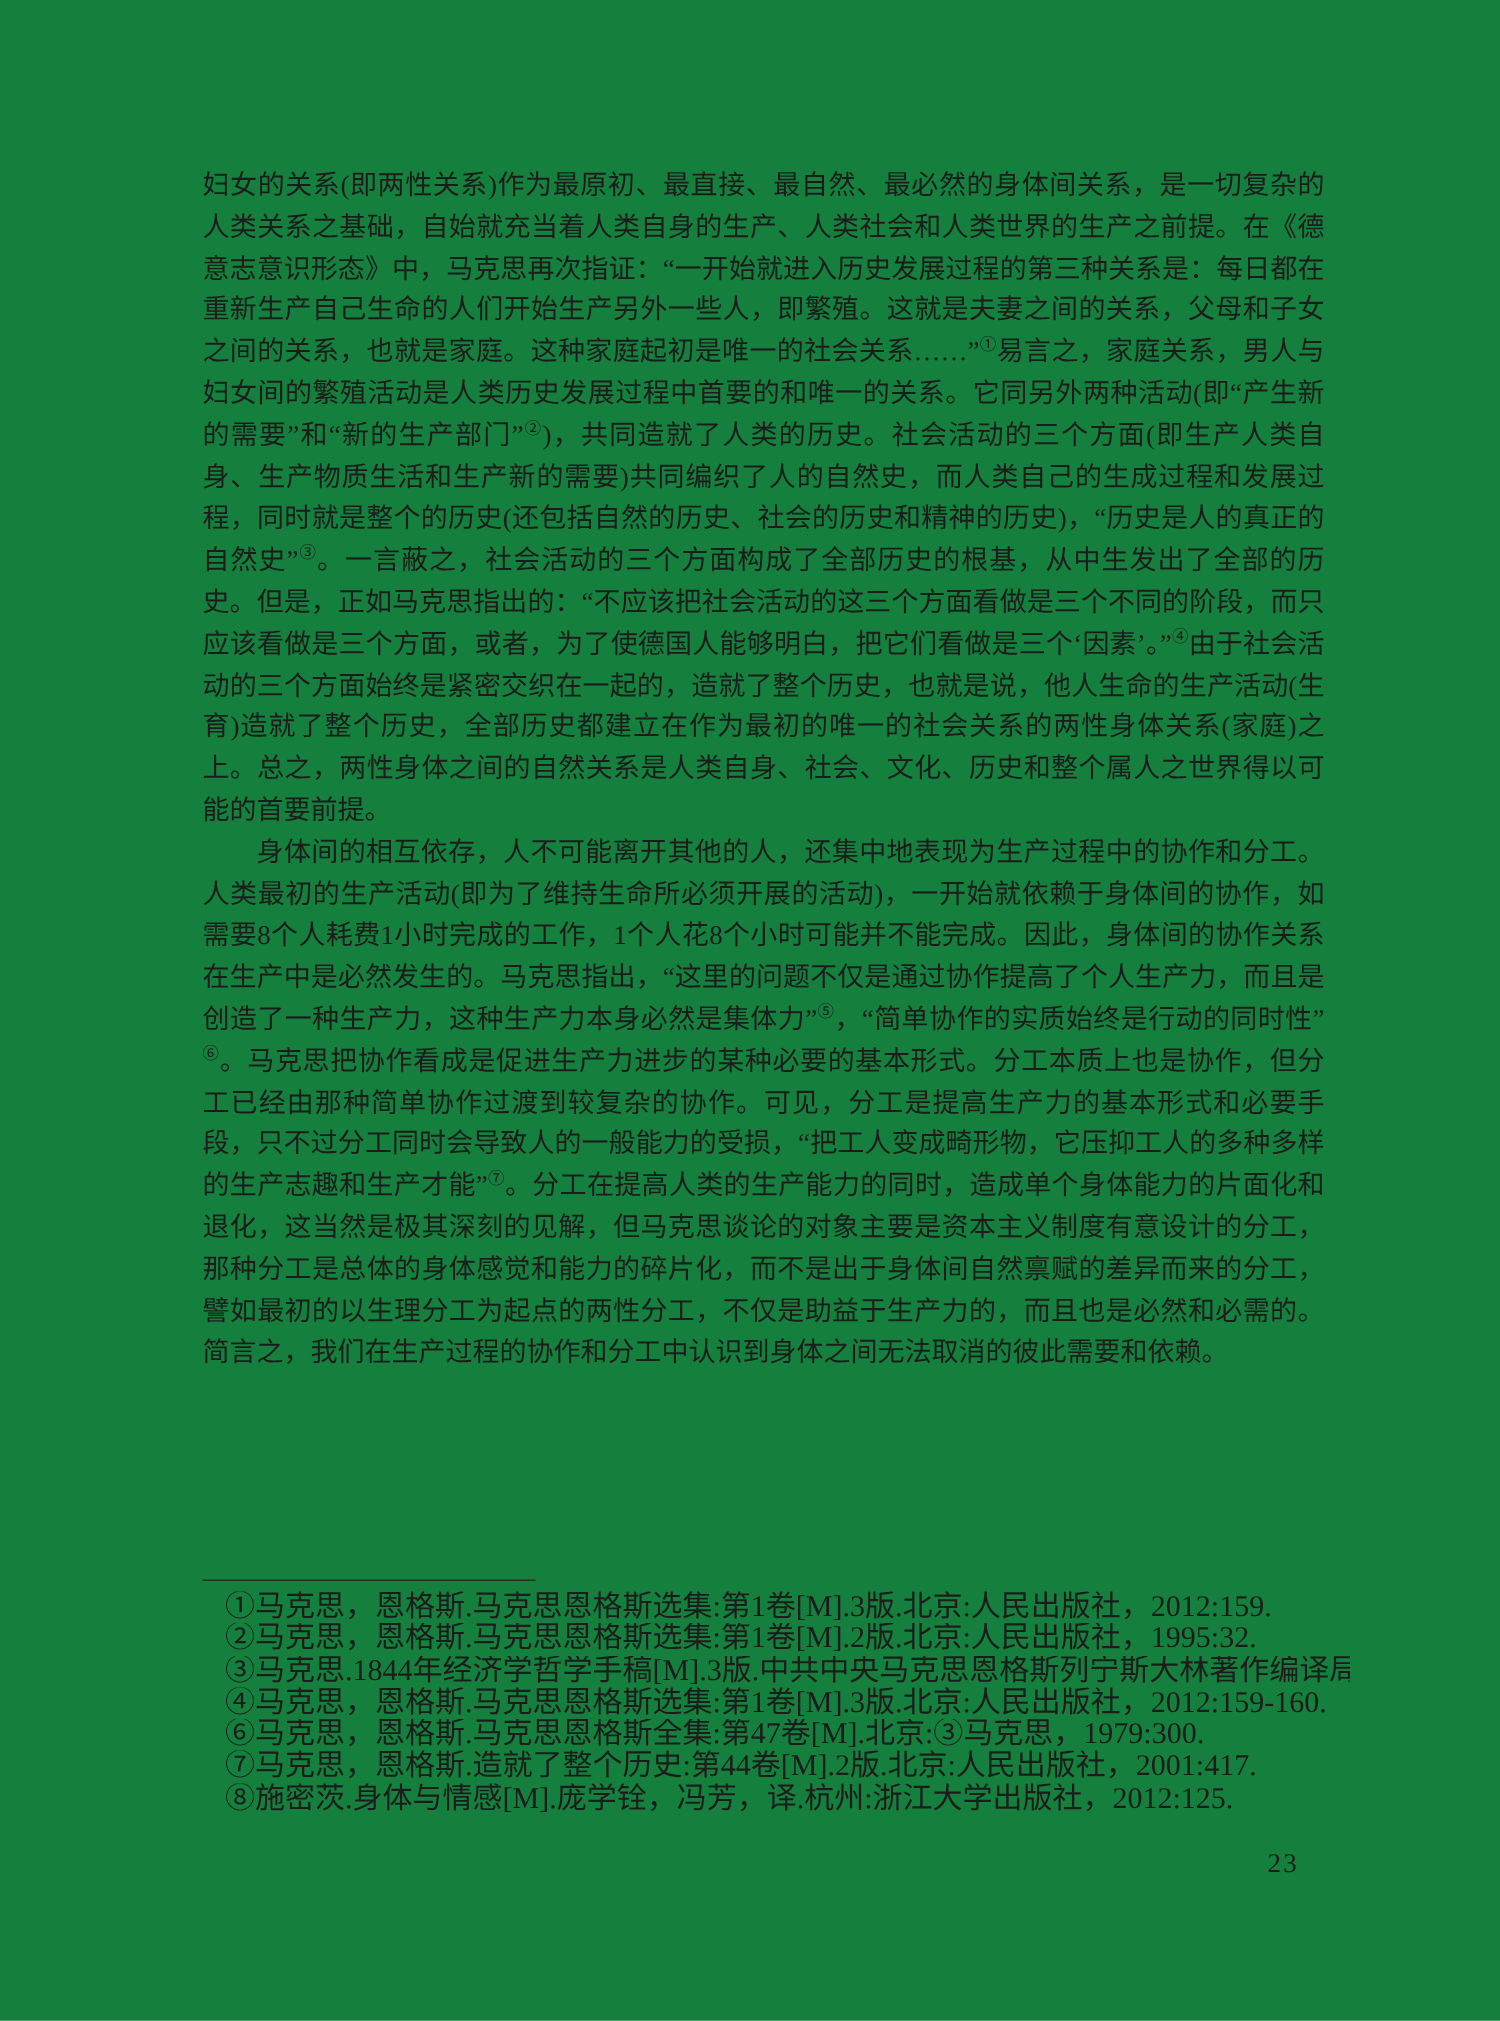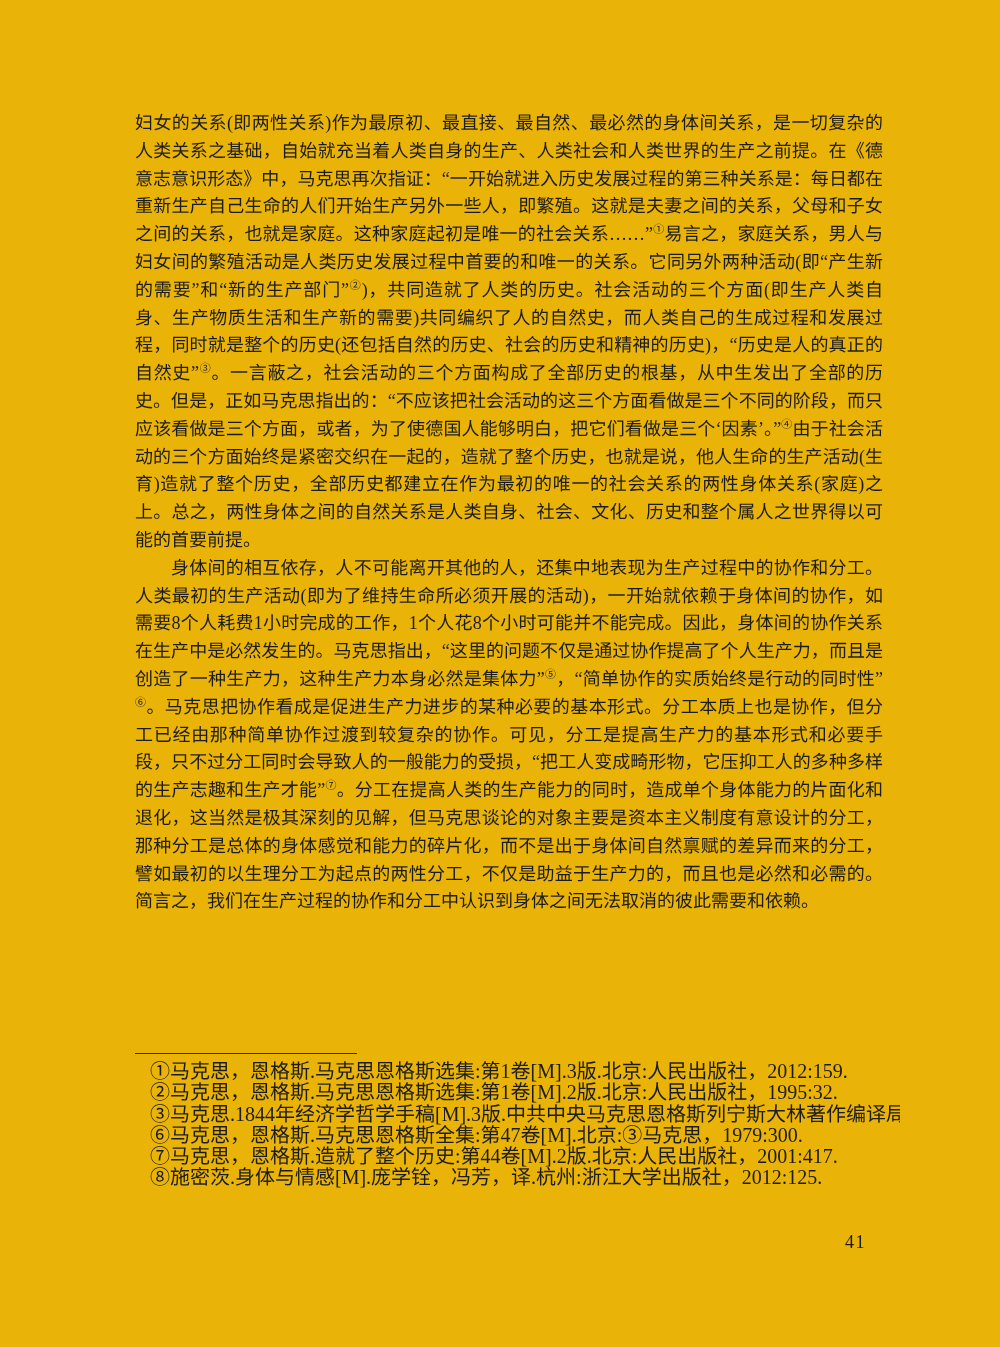--- a/index.html
+++ b/index.html
@@ -11,21 +11,21 @@
     height: 1347px;
     background: #ffffff;
     position: relative;
     font-family: "Liberation Serif", "DejaVu Serif", serif;
     color: #1c1c1c;
     overflow: hidden;
   }
   .page {
     position: absolute;
     inset: 0;
-    background: #eab308;
+    background: #15803d;
   }
   .article-body {
     position: absolute;
     left: 135px;
     top: 110px;
     width: 748px;
     height: 941px;
     overflow: hidden;
     font-size: 18px;
     line-height: 27.8px;
@@ -84,20 +84,21 @@
       <p class="">妇女的关系(即两性关系)作为最原初、最直接、最自然、最必然的身体间关系，是一切复杂的人类关系之基础，自始就充当着人类自身的生产、人类社会和人类世界的生产之前提。在《德意志意识形态》中，马克思再次指证：“一开始就进入历史发展过程的第三种关系是：每日都在重新生产自己生命的人们开始生产另外一些人，即繁殖。这就是夫妻之间的关系，父母和子女之间的关系，也就是家庭。这种家庭起初是唯一的社会关系……”<sup class="fn-ref">①</sup>易言之，家庭关系，男人与妇女间的繁殖活动是人类历史发展过程中首要的和唯一的关系。它同另外两种活动(即“产生新的需要”和“新的生产部门”<sup class="fn-ref">②</sup>)，共同造就了人类的历史。社会活动的三个方面(即生产人类自身、生产物质生活和生产新的需要)共同编织了人的自然史，而人类自己的生成过程和发展过程，同时就是整个的历史(还包括自然的历史、社会的历史和精神的历史)，“历史是人的真正的自然史”<sup class="fn-ref">③</sup>。一言蔽之，社会活动的三个方面构成了全部历史的根基，从中生发出了全部的历史。但是，正如马克思指出的：“不应该把社会活动的这三个方面看做是三个不同的阶段，而只应该看做是三个方面，或者，为了使德国人能够明白，把它们看做是三个‘因素’。”<sup class="fn-ref">④</sup>由于社会活动的三个方面始终是紧密交织在一起的，造就了整个历史，也就是说，他人生命的生产活动(生育)造就了整个历史，全部历史都建立在作为最初的唯一的社会关系的两性身体关系(家庭)之上。总之，两性身体之间的自然关系是人类自身、社会、文化、历史和整个属人之世界得以可能的首要前提。</p>
       <p class="indent">身体间的相互依存，人不可能离开其他的人，还集中地表现为生产过程中的协作和分工。人类最初的生产活动(即为了维持生命所必须开展的活动)，一开始就依赖于身体间的协作，如需要8个人耗费1小时完成的工作，1个人花8个小时可能并不能完成。因此，身体间的协作关系在生产中是必然发生的。马克思指出，“这里的问题不仅是通过协作提高了个人生产力，而且是创造了一种生产力，这种生产力本身必然是集体力”<sup class="fn-ref">⑤</sup>，“简单协作的实质始终是行动的同时性”<sup class="fn-ref">⑥</sup>。马克思把协作看成是促进生产力进步的某种必要的基本形式。分工本质上也是协作，但分工已经由那种简单协作过渡到较复杂的协作。可见，分工是提高生产力的基本形式和必要手段，只不过分工同时会导致人的一般能力的受损，“把工人变成畸形物，它压抑工人的多种多样的生产志趣和生产才能”<sup class="fn-ref">⑦</sup>。分工在提高人类的生产能力的同时，造成单个身体能力的片面化和退化，这当然是极其深刻的见解，但马克思谈论的对象主要是资本主义制度有意设计的分工，那种分工是总体的身体感觉和能力的碎片化，而不是出于身体间自然禀赋的差异而来的分工，譬如最初的以生理分工为起点的两性分工，不仅是助益于生产力的，而且也是必然和必需的。简言之，我们在生产过程的协作和分工中认识到身体之间无法取消的彼此需要和依赖。</p>
     </main>
 
   <div class="footnote-sep"></div>
 
   <section class="footnotes" id="footnotes">
       <div class="fn">①马克思，恩格斯.马克思恩格斯选集:第1卷[M].3版.北京:人民出版社，2012:159.</div>
       <div class="fn">②马克思，恩格斯.马克思恩格斯选集:第1卷[M].2版.北京:人民出版社，1995:32.</div>
       <div class="fn">③马克思.1844年经济学哲学手稿[M].3版.中共中央马克思恩格斯列宁斯大林著作编译局，译.北京:人民出版社，2000:107.</div>
+      <div class="fn">④马克思，恩格斯.马克思恩格斯选集:第1卷[M].3版.北京:人民出版社，2012:159-160.</div>
       <div class="fn">⑥马克思，恩格斯.马克思恩格斯全集:第47卷[M].北京:③马克思，1979:300.</div>
       <div class="fn">⑦马克思，恩格斯.造就了整个历史:第44卷[M].2版.北京:人民出版社，2001:417.</div>
       <div class="fn">⑧施密茨.身体与情感[M].庞学铨，冯芳，译.杭州:浙江大学出版社，2012:125.</div>
     </section>
 
-  <div class="page-number">41</div>
+  <div class="page-number">23</div>
 
 </div>
 
 </body></html>

